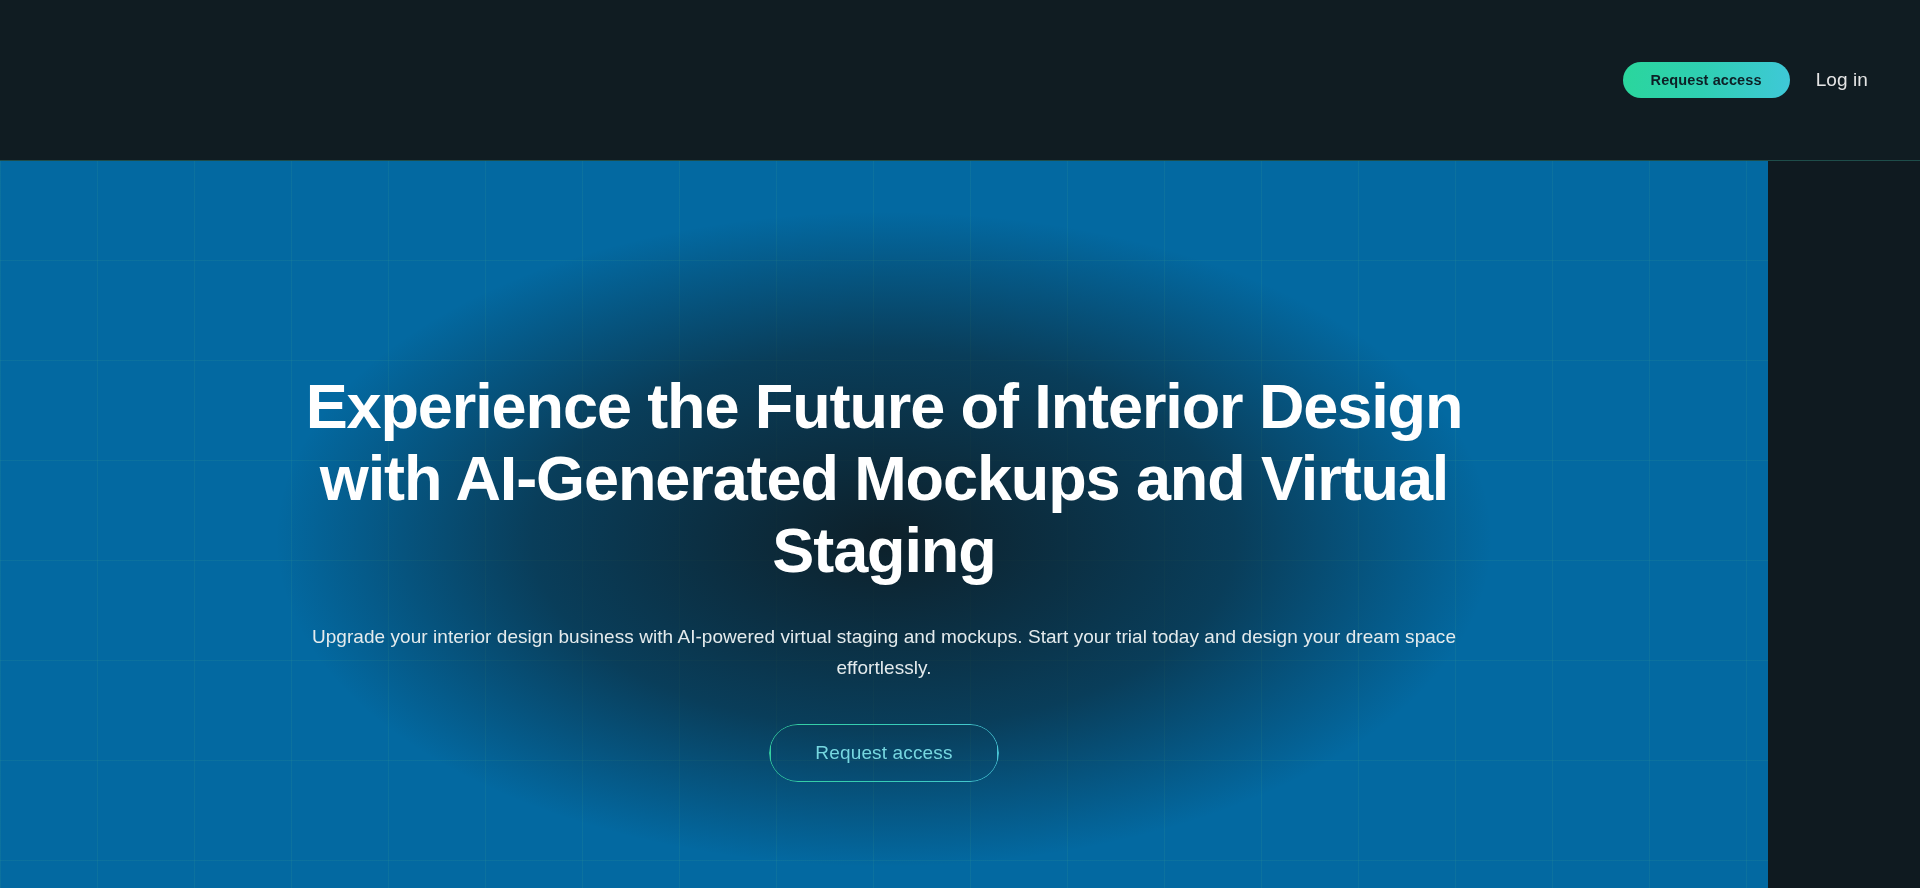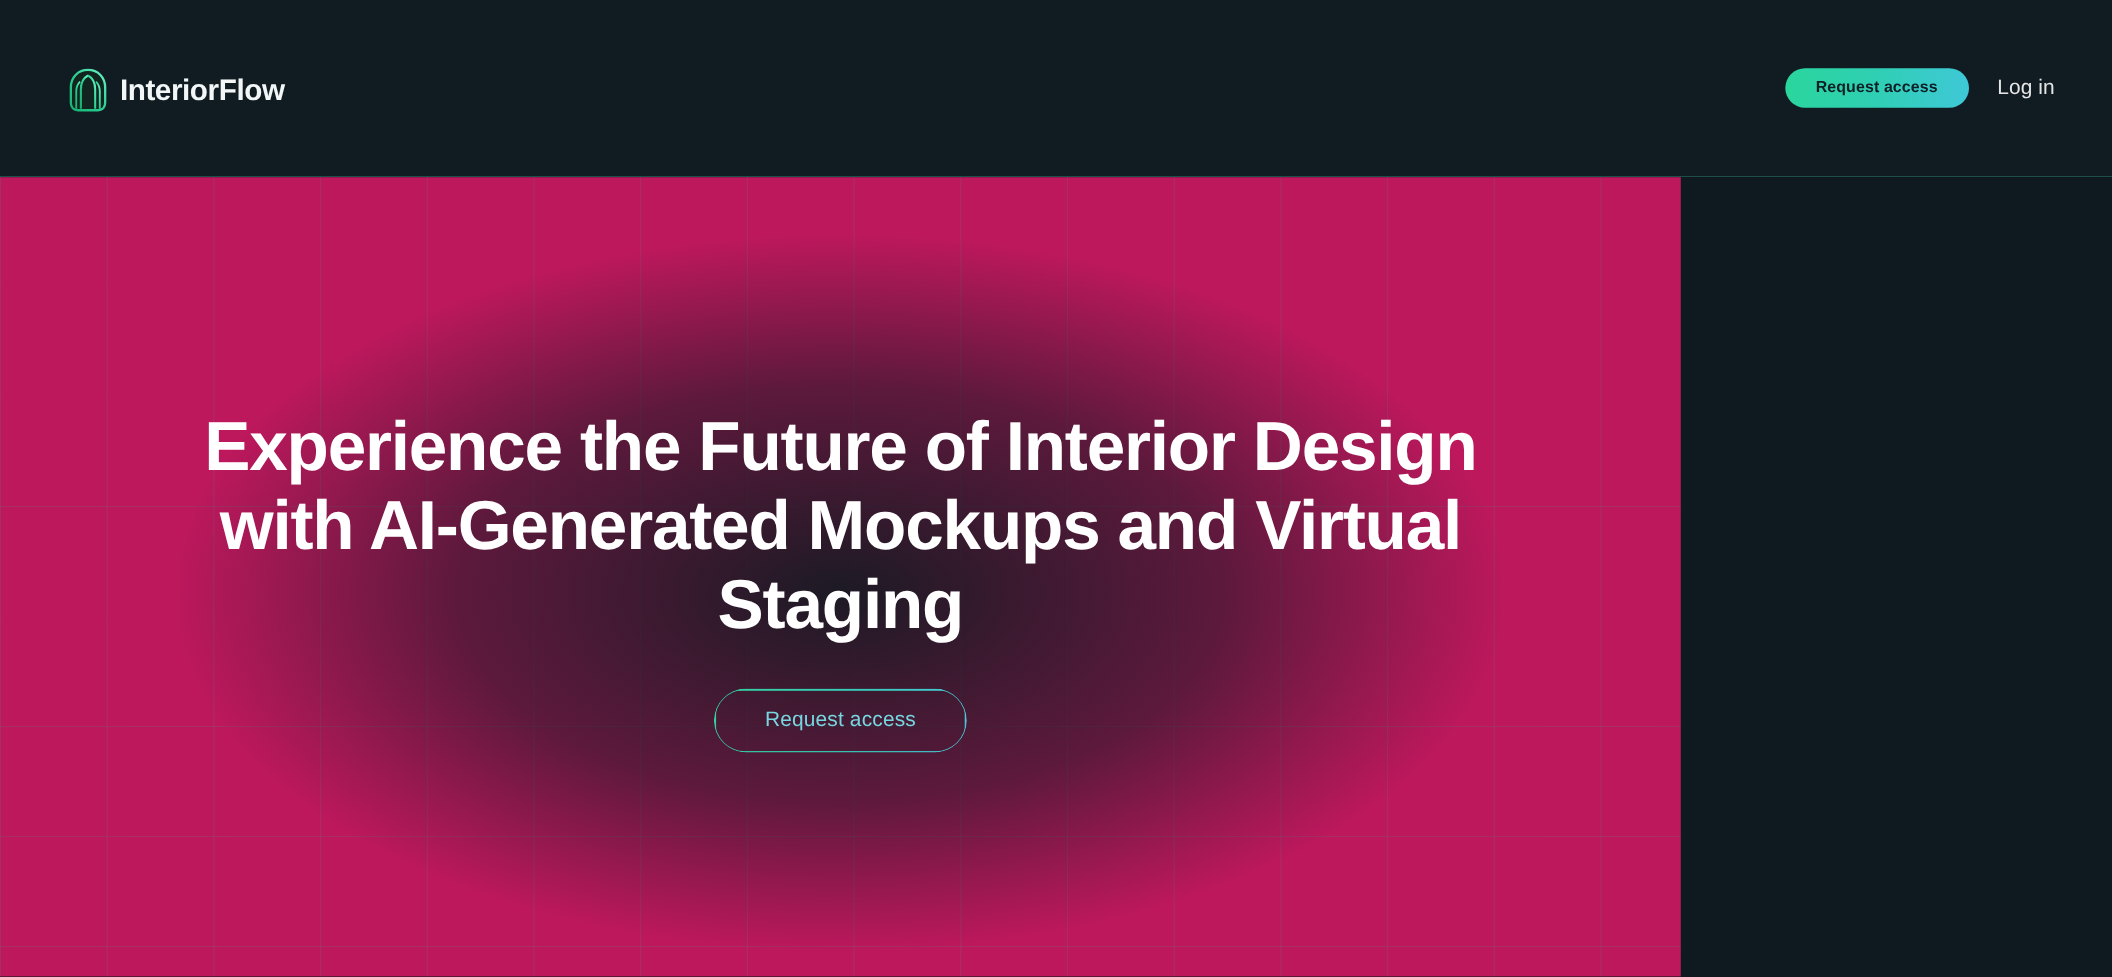--- a/index.html
+++ b/index.html
@@ -93,23 +93,23 @@
     letter-spacing: 0.1px;
     text-decoration: none;
     cursor: pointer;
     white-space: nowrap;
   }
 
   
   .hero {
     position: absolute;
     top: 161px; left: 0;
-    width: 1528px;
+    width: 1768px;
     height: 727px;
-    background: #be185d;
+    background: #0369a1;
     overflow: hidden;
   }
 
   .grid-layer {
     position: absolute;
     inset: 0;
     background-image:
       linear-gradient(to right, rgba(56, 160, 146, 0.16) 1px, transparent 1px),
       linear-gradient(to bottom, rgba(56, 160, 146, 0.16) 1px, transparent 1px);
     background-size: 97px 100px;
@@ -194,54 +194,37 @@
     pointer-events: none;
   }
 </style>
 </head>
 <body>
 
 <div class="page">
 
   <header class="header">
 
-    <div class="brand">
-      <svg class="brand-mark" viewBox="0 0 36 40">
-        <defs>
-          <linearGradient id="lg" x1="0" y1="1" x2="1" y2="0">
-            <stop offset="0%" stop-color="#16b273"></stop>
-            <stop offset="55%" stop-color="#2fd295"></stop>
-            <stop offset="100%" stop-color="#6df2c6"></stop>
-          </linearGradient>
-        </defs>
-        <path d="M18 1.6 C27.2 1.6 33.6 8.4 33.6 17.4 L33.6 31.5 C33.6 35.6 31.1 38.2 27.1 38.2 L8.9 38.2 C4.9 38.2 2.4 35.6 2.4 31.5 L2.4 17.4 C2.4 8.4 8.8 1.6 18 1.6 Z" fill="#12241f" stroke="url(#lg)" stroke-width="2.1"></path>
-        <path d="M18 7.2 L18 37" stroke="url(#lg)" stroke-width="2" fill="none"></path>
-        <path d="M11.5 36.8 L11.5 19.5 C11.5 13.4 14.2 8.6 18 6.6" stroke="url(#lg)" stroke-width="1.9" fill="none"></path>
-        <path d="M24.5 36.8 L24.5 19.5 C24.5 13.4 21.8 8.6 18 6.6" stroke="url(#lg)" stroke-width="1.9" fill="none"></path>
-        <path d="M7.3 36.8 L7.3 21.5 C7.3 17.5 8.6 14.2 10.8 12.2" stroke="url(#lg)" stroke-width="1.7" fill="none"></path>
-        <path d="M28.7 36.8 L28.7 21.5 C28.7 17.5 27.4 14.2 25.2 12.2" stroke="url(#lg)" stroke-width="1.7" fill="none"></path>
-      </svg>
-      <span class="brand-name">InteriorFlow</span>
-    </div>
 
     <nav class="nav-right">
       <button class="btn-pill-filled">Request access</button>
       <a class="nav-link" href="#">Log in</a>
     </nav>
 
   </header>
 
   <section class="hero">
 
     <div class="grid-layer"></div>
     <div class="grid-fade"></div>
 
     <div class="hero-inner">
       <h1 class="headline">Experience the Future of Interior Design with AI-Generated Mockups and Virtual Staging</h1>
 
+      <p class="subhead">Upgrade your interior design business with AI-powered virtual staging and mockups. Start your trial today and design your dream space effortlessly.</p>
 
       <div class="cta-wrap">
         <button class="btn-pill-outline">Request access</button>
       </div>
     </div>
 
   </section>
 
 </div>
 

